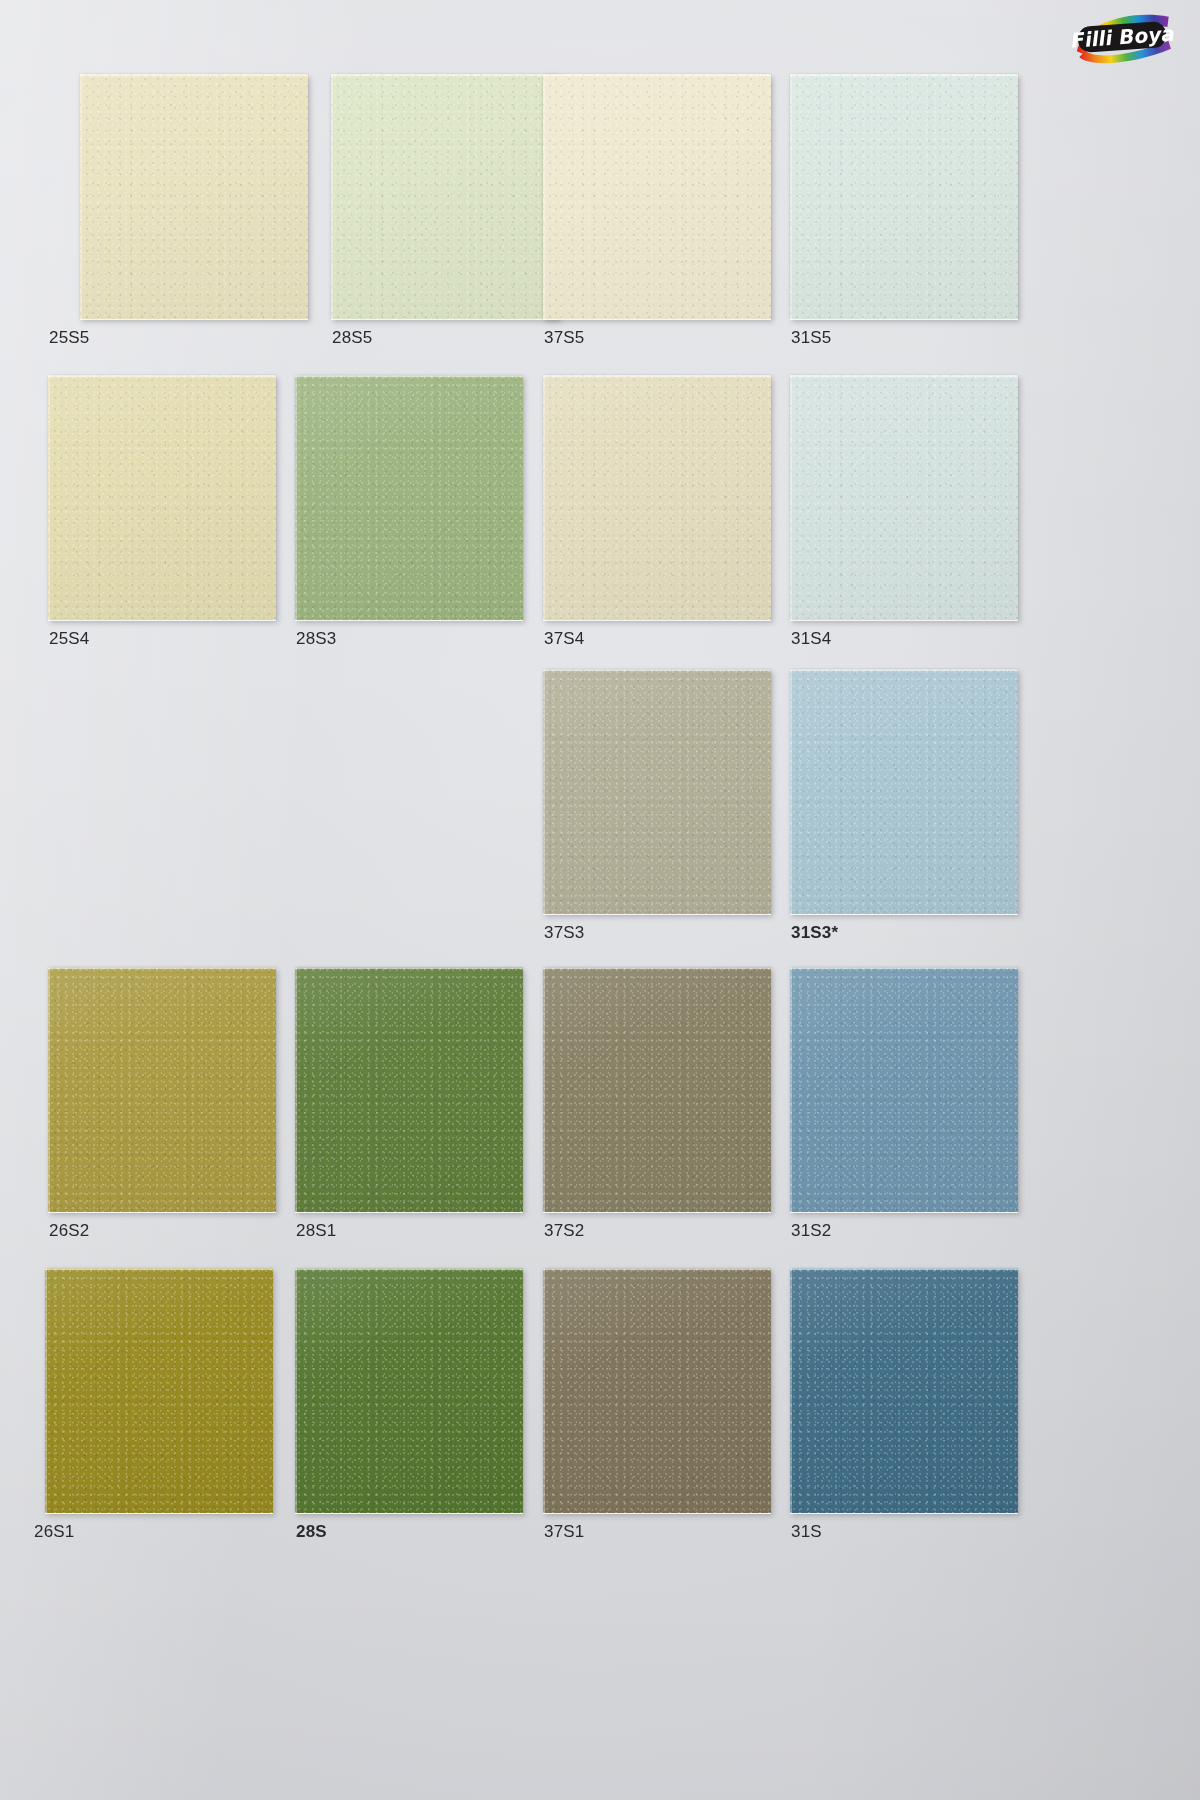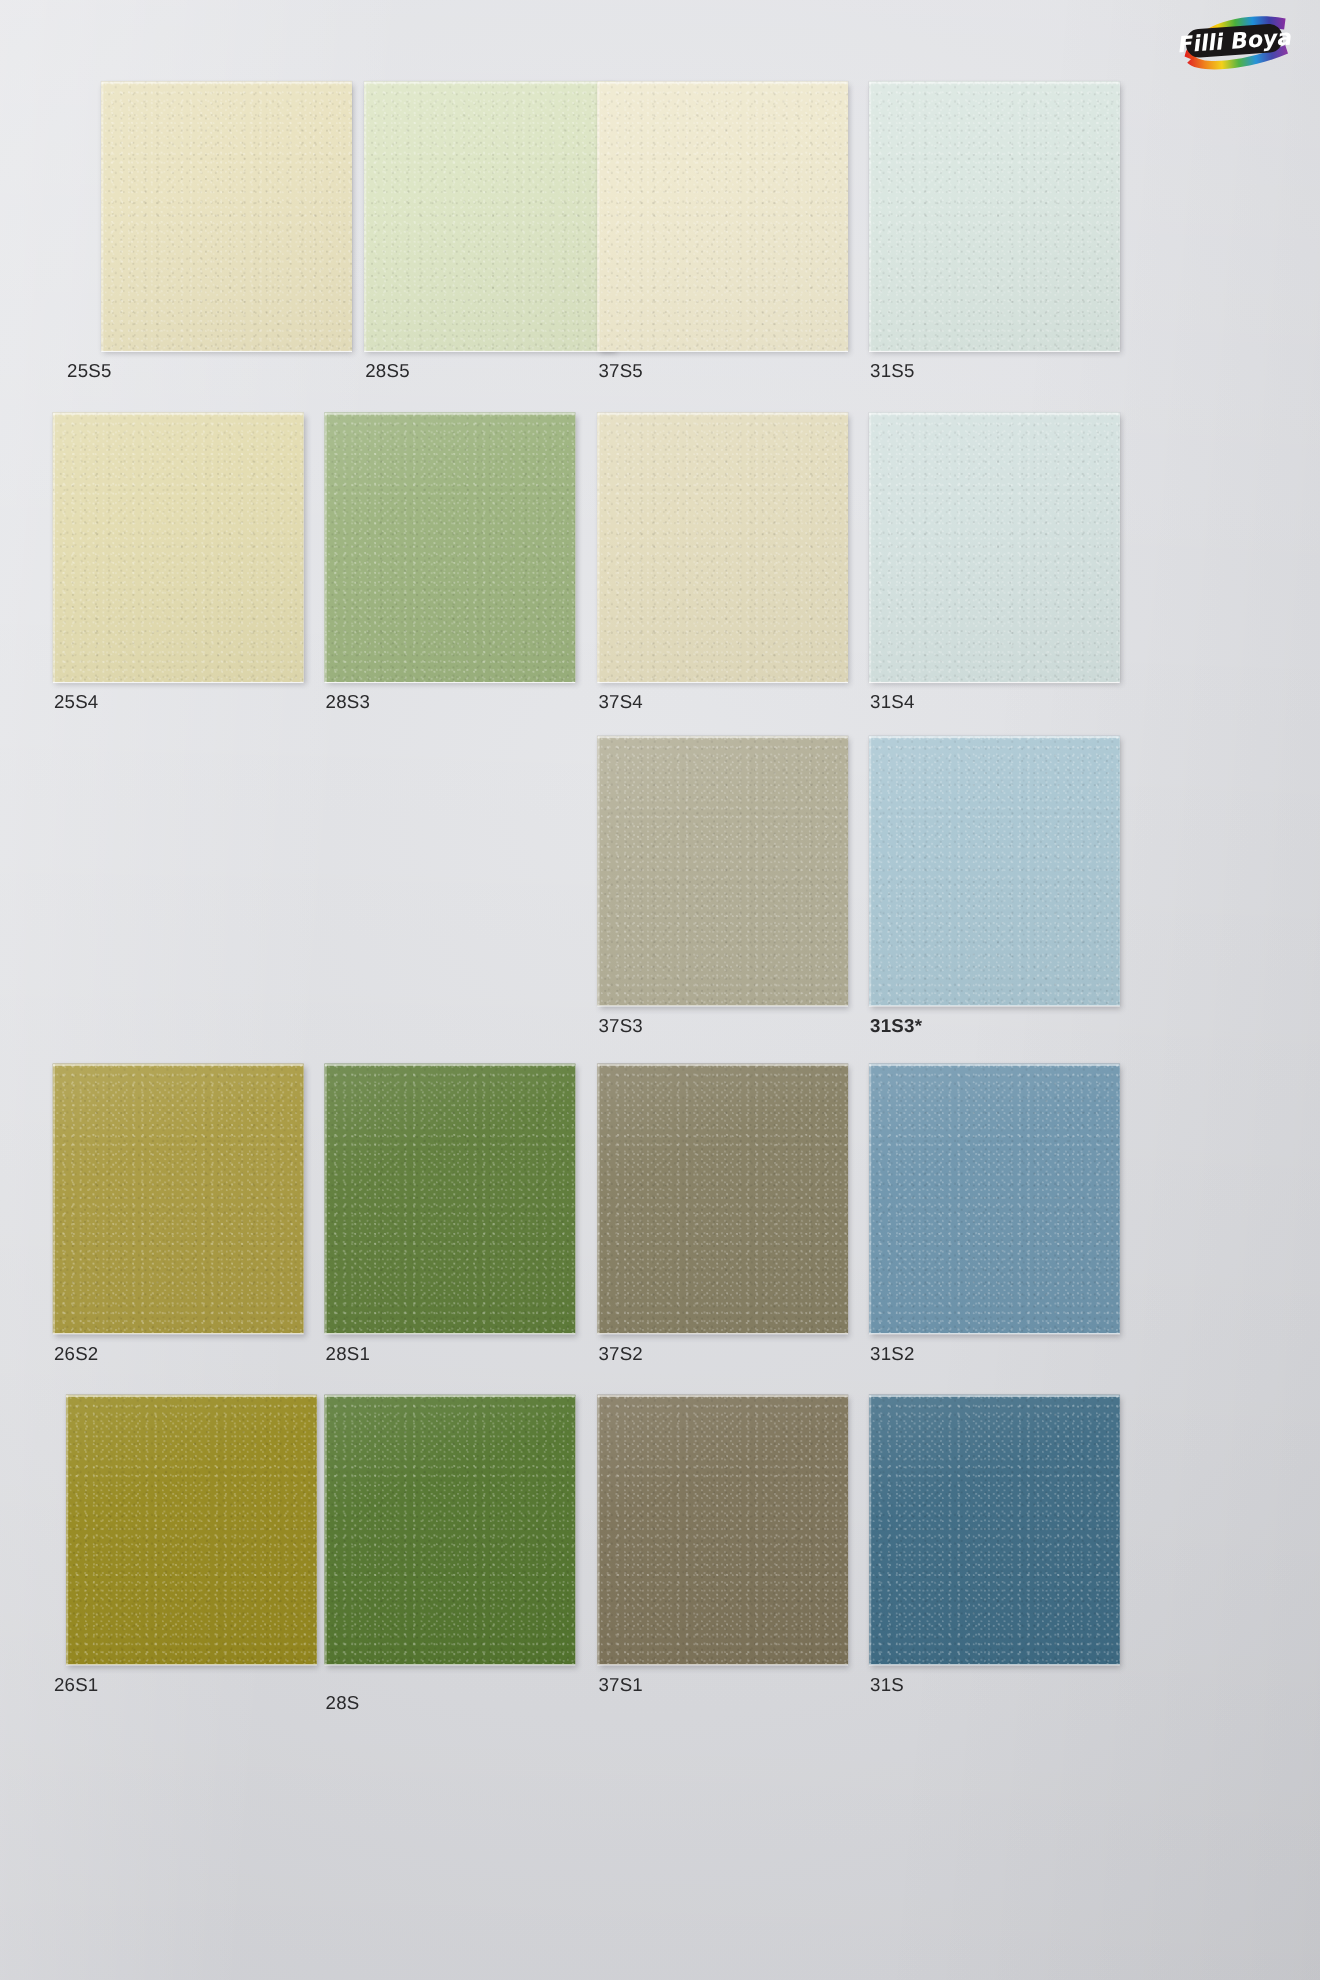--- a/index.html
+++ b/index.html
@@ -162,21 +162,21 @@
 
     <g transform="rotate(-4 53 29)">
       <rect x="8" y="16" width="88" height="26" rx="12" ry="12" fill="#1a1718"></rect>
     </g>
     <text class="logo-text" x="53" y="36" text-anchor="middle" transform="rotate(-4 53 29)">Filli Boya</text>
   </svg>
 </div>
 
 <div id="grid">
     <div class="swatch-row" style="top: 74px; height: 305px;">
-      <div class="swatch-cell" style="left: 60px; padding-left: 32px;">
+      <div class="swatch-cell" style="left: 48px; padding-left: 32px;">
         <div class="chip" style="width: 228px; height: 245px; background: rgb(233, 226, 191);">
           <div class="texture"></div>
           <div class="shade"></div>
           <div class="edge-top"></div>
           <div class="edge-left"></div>
         </div>
         <div class="chip-label" style="top: 254px;">25S5</div>
       </div>
       <div class="swatch-cell" style="left: 295px; margin-left: 36px;">
         <div class="chip" style="width: 228px; height: 245px; background: rgb(220, 229, 196);">
@@ -296,37 +296,37 @@
         <div class="chip" style="width: 228px; height: 245px; background: rgb(110, 149, 173);">
           <div class="texture"></div>
           <div class="shade"></div>
           <div class="edge-top"></div>
           <div class="edge-left"></div>
         </div>
         <div class="chip-label" style="top: 254px;">31S2</div>
       </div>
     </div>
     <div class="swatch-row" style="top: 1268px; height: 305px;">
-      <div class="swatch-cell" style="left: 48px; padding-left: 12px;">
+      <div class="swatch-cell" style="left: 33px; padding-left: 12px;">
         <div class="chip" style="width: 228px; height: 245px; background: rgb(150, 137, 31);">
           <div class="texture"></div>
           <div class="shade"></div>
           <div class="edge-top"></div>
           <div class="edge-left"></div>
         </div>
         <div class="chip-label" style="top: 254px;">26S1</div>
       </div>
       <div class="swatch-cell" style="left: 295px;">
         <div class="chip" style="width: 228px; height: 245px; background: rgb(84, 118, 47);">
           <div class="texture"></div>
           <div class="shade"></div>
           <div class="edge-top"></div>
           <div class="edge-left"></div>
         </div>
-        <div class="chip-label" style="top: 271px;">28S</div>
+        <div class="chip-label" style="top: 254px; font-weight: bold;">28S</div>
       </div>
       <div class="swatch-cell" style="left: 543px;">
         <div class="chip" style="width: 228px; height: 245px; background: rgb(125, 115, 89);">
           <div class="texture"></div>
           <div class="shade"></div>
           <div class="edge-top"></div>
           <div class="edge-left"></div>
         </div>
         <div class="chip-label" style="top: 254px;">37S1</div>
       </div>

